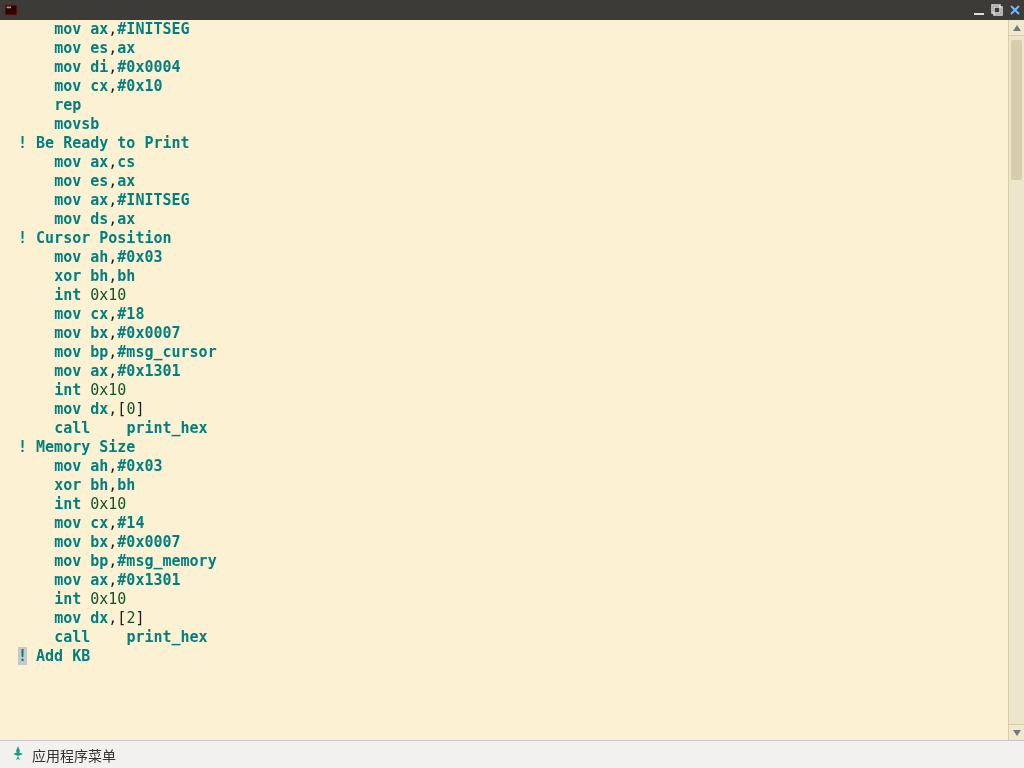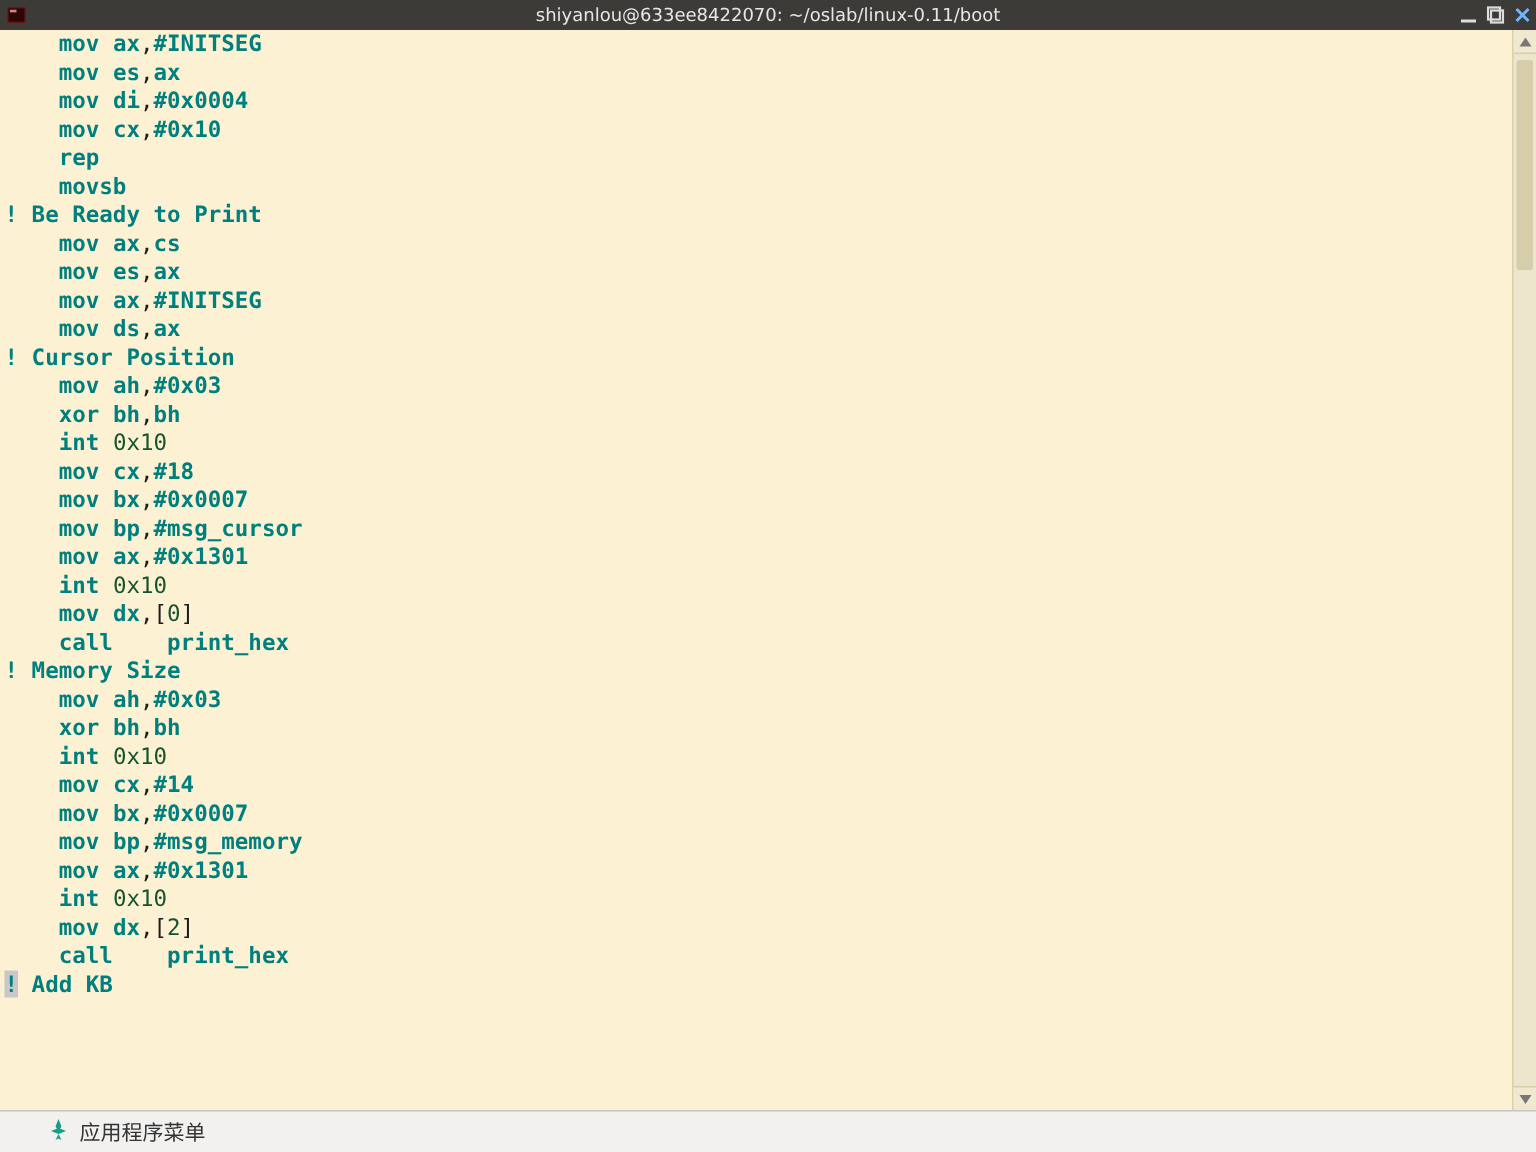--- a/index.html
+++ b/index.html
@@ -12,44 +12,43 @@
   .titlebar-controls { margin-left: auto; display: flex; align-items: center; gap: 4px; padding-right: 2px; }
   .titlebar-controls span { width: 14px; height: 14px; display: flex; align-items: center; justify-content: center; cursor: pointer; }
   .titlebar-controls svg { width: 12px; height: 12px; }
   .content { flex: 1; position: relative; background: #fcf1d2; display: flex; }
   .editor { flex: 1; padding: 0; font-size: 15px; line-height: 19px; white-space: pre; color: #1b1b1b; }
   .scrollbar { width: 16px; background: #eee6cc; border-left: 1px solid #d8cfa8; position: relative; }
   .scroll-up, .scroll-down { height: 16px; display: flex; align-items: center; justify-content: center; background: #f0e8cf; cursor: pointer; }
   .scroll-up { border-bottom: 1px solid #d8cfa8; }
   .scroll-down { position: absolute; bottom: 0; width: 100%; border-top: 1px solid #d8cfa8; }
   .scroll-thumb { position: absolute; left: 2px; right: 2px; top: 20px; height: 140px; background: #d6cdab; border-radius: 2px; cursor: pointer; }
-  .line { display: block; padding-left: 3px; }
+  .line { display: block; padding-left: 18px; }
   .cTeal { color: #007f7f; font-weight: bold; }
   .cRed  { color: #14532d; }
   .cPunc { color: #1b1b1b; }
   .statusbar { position: absolute; bottom: 0; right: 18px; left: 0; height: 19px; font-size: 15px; display: flex; }
   .statusbar .pos { position: absolute; right: 120px; }
   .statusbar .pct { position: absolute; right: 14px; }
   .taskbar { height: 28px; background: #f2f1f0; border-top: 1px solid #c6c6c6; display: flex; align-items: center; font-family: "DejaVu Sans","Noto Sans CJK SC",sans-serif; font-size: 14px; color: #333; }
-  .taskbar-item { display: flex; align-items: center; gap: 6px; padding: 0 10px; height: 100%; cursor: pointer; margin-left: 21px; }
+  .taskbar-item { display: flex; align-items: center; gap: 6px; padding: 0 10px; height: 100%; cursor: pointer; }
   .taskbar-item svg { width: 16px; height: 16px; }
 </style>
 </head>
 <body>
 
 <div class="window">
   <div class="titlebar">
     <span class="titlebar-icon">
       <svg viewBox="0 0 16 16">
           <rect x="1" y="2" width="14" height="12" rx="1" fill="#6b1313"></rect>
           <rect x="2" y="3" width="12" height="10" fill="#2b0606"></rect>
           <rect x="3" y="4" width="5" height="2" fill="#c88"></rect>
         </svg>
     </span>
-    <span class="titlebar-title">shiyanlou@633ee8422070: ~/oslab/linux-0.11/boot</span>
     <div class="titlebar-controls">
       <span>
         <svg viewBox="0 0 12 12">
             <rect x="1" y="9" width="10" height="2" fill="#ddd"></rect>
           </svg>
       </span>
       <span>
         <svg viewBox="0 0 12 12">
             <rect x="1" y="1" width="8" height="8" fill="none" stroke="#ddd" stroke-width="1.5"></rect>
             <rect x="3" y="3" width="8" height="8" fill="none" stroke="#ddd" stroke-width="1.5"></rect>

